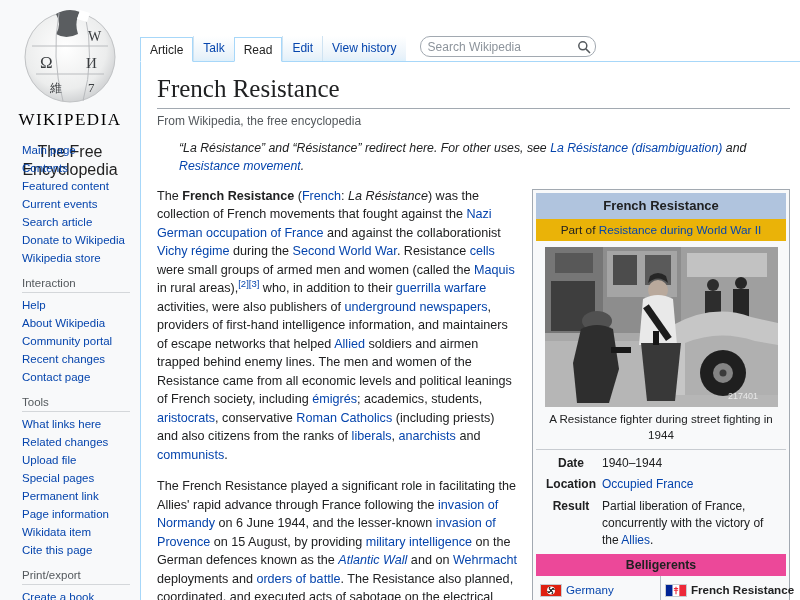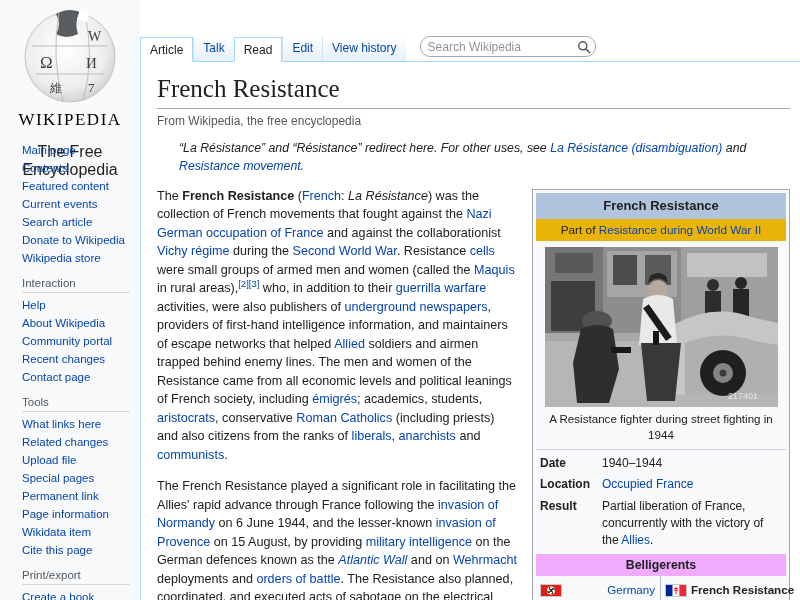--- a/index.html
+++ b/index.html
@@ -55,27 +55,27 @@
 
   
   .infobox { float:right; width:258px; margin:2px 0 10px 14px; border:1px solid #a2a9b1;
              background:#f8f9fa; font-size:12px; line-height:1.4; padding:3px; }
   .ib-title { background:#b0c4de; font-weight:bold; text-align:center; font-size:13px; padding:4px 2px; }
   .ib-partof { background:#eab308; text-align:center; font-size:11.8px; padding:2.5px 2px; }
   .ib-photo { display:block; width:233px; height:160px; margin:6px auto 2px auto; }
   .ib-caption { text-align:center; font-size:11.6px; padding:2px 4px 6px 4px; }
   .ib-facts { border-top:1px solid #c8ccd1; padding-top:2px; }
   .fact-row { display:flex; padding:2.5px 4px; }
-  .fact-label { width:62px; font-weight:bold; flex:none; }
+  .fact-label { width:62px; font-weight:bold; flex:none;text-align:center; }
   .fact-value { flex:1; }
-  .ib-header { background:#f0abfc; font-weight:bold; text-align:center; padding:2.5px 2px; margin-top:3px; font-size:12.3px; }
+  .ib-header { background:#ec4899; font-weight:bold; text-align:center; padding:2.5px 2px; margin-top:3px; font-size:12.3px; }
   .ib-cols { display:flex; }
   .ib-col { width:50%; padding:4px 5px; font-size:11.6px; }
   .ib-col.left { border-right:1px solid #b7bdc5; }
-  .flag-row { display:flex; align-items:center; gap:5px; margin:2px 0; white-space:nowrap;justify-content:space-between; }
+  .flag-row { display:flex; align-items:center; gap:5px; margin:2px 0; white-space:nowrap; }
   .flag-row svg { flex:none; outline:1px solid #c8ccd1; }
 </style>
 </head>
 <body>
 
 <div class="personal-bar">
   <svg width="12" height="12" viewBox="0 0 12 12">
     <circle cx="6" cy="3.4" r="2.5" fill="#54595d"></circle>
     <path d="M1.2 11.5c0-3 2.1-4.6 4.8-4.6s4.8 1.6 4.8 4.6z" fill="#54595d"></path>
   </svg>

